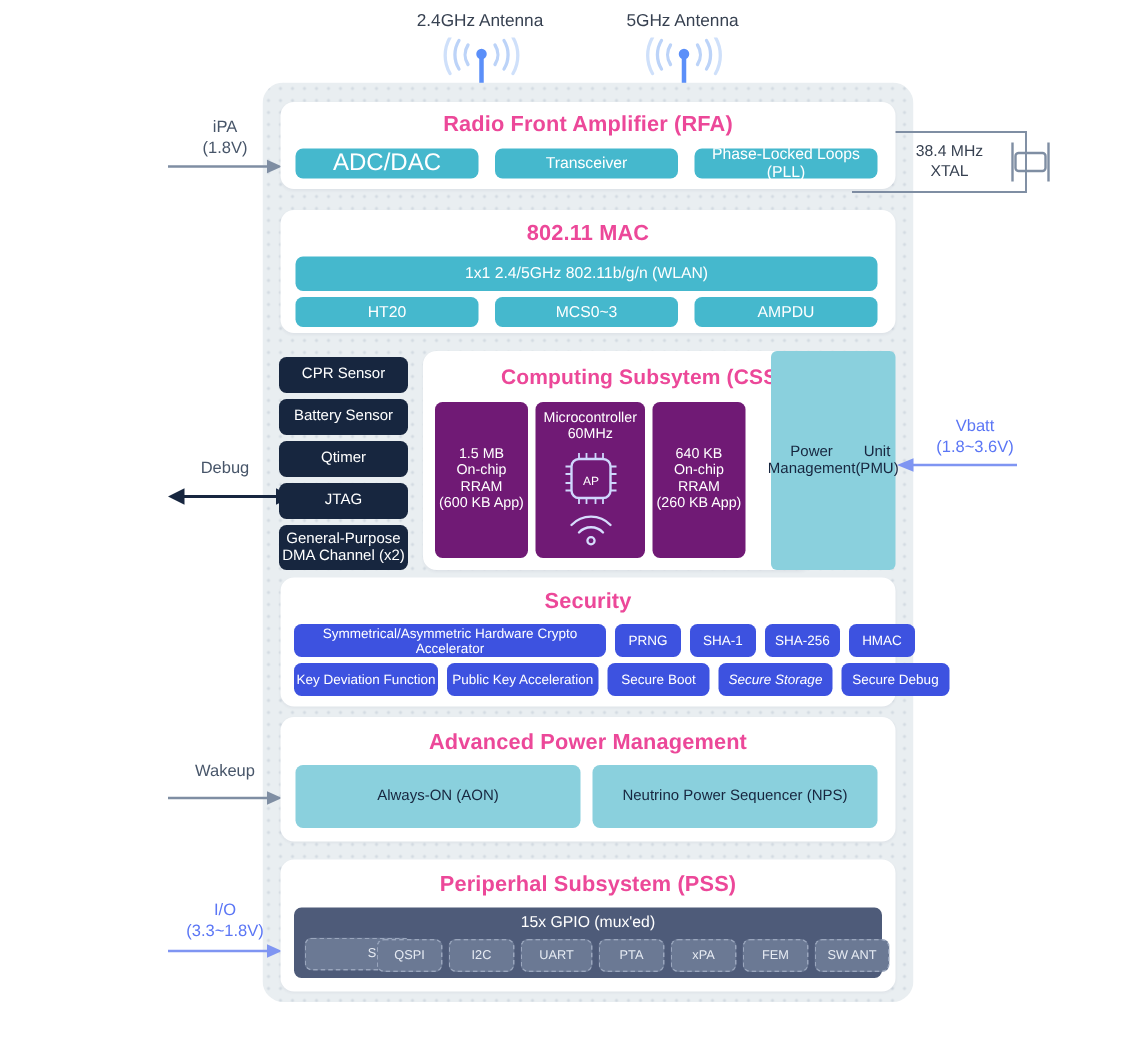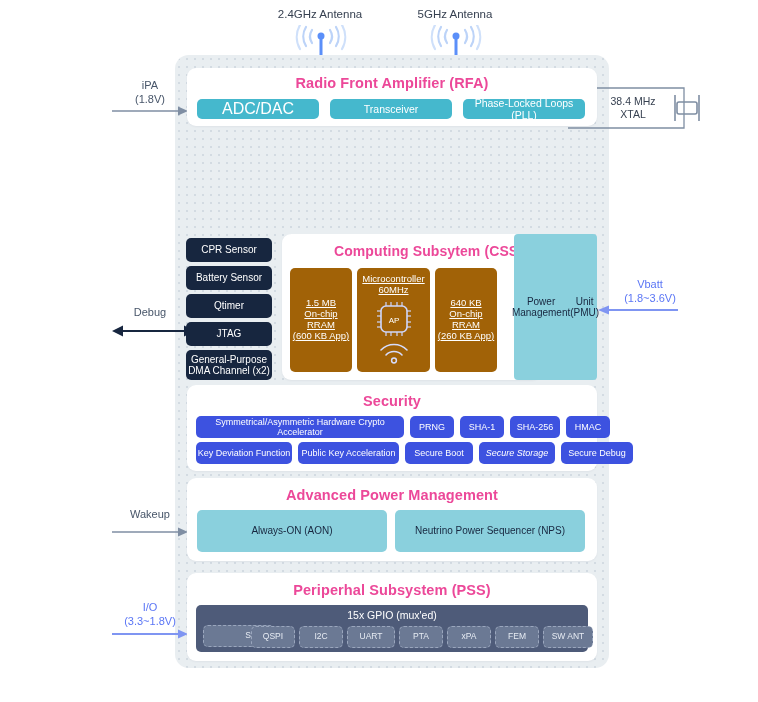--- a/index.html
+++ b/index.html
@@ -31,21 +31,21 @@
 
   
   .pill{
     position:absolute;display:flex;align-items:center;justify-content:center;
     text-align:center;border-radius:5px;color:#ffffff;line-height:1.15;
   }
   .teal{background:#45b8cd;}
   .teal-light{background:#8ad0dd;color:#17263f;}
   .navy{background:#17263f;color:#ffffff;}
   .blue{background:#3d52e0;}
-  .periwinkle{background:#a16207;color:#ffffff;text-decoration:underline;}
+  .periwinkle{background:#701a75;color:#ffffff;}
   .gpio-chip{background:#6b7994;color:#e6ebf3;border:1px dashed #9aa6bd;}
 
   
   .side-label{
     position:absolute;text-align:center;color:#475569;line-height:1.3;
     font-size:11px;
   }
   .side-label.blue-txt{color:#5b76f5;}
 
   .conn{position:absolute;}
@@ -153,20 +153,27 @@
     <rect x="9" y="9" width="20" height="12" rx="2" fill="none" stroke="#7f8ea3" stroke-width="1.6"></rect>
   </svg>
 
   <div class="card" style="left:187px;top:68px;width:410px;height:58px;">
     <div class="card-title" style="margin-top:7px;font-size:14.5px;">Radio Front Amplifier (RFA)</div>
     <div class="pill teal" style="left:10px;top:31px;width:122px;height:20px;font-size:16px;">ADC/DAC</div>
     <div class="pill teal" style="left:143px;top:31px;width:122px;height:20px;font-size:10.5px;">Transceiver</div>
     <div class="pill teal" style="left:276px;top:31px;width:122px;height:20px;font-size:10.5px;">Phase-Locked Loops (PLL)</div>
   </div>
 
+  <div class="card" style="left:187px;top:140px;width:410px;height:82px;">
+    <div class="card-title" style="margin-top:8px;font-size:14.5px;">802.11 MAC</div>
+    <div class="pill teal" style="left:10px;top:31px;width:388px;height:23px;font-size:10.5px;">1x1 2.4/5GHz 802.11b/g/n (WLAN)</div>
+    <div class="pill teal" style="left:10px;top:58px;width:122px;height:20px;font-size:10.5px;">HT20</div>
+    <div class="pill teal" style="left:143px;top:58px;width:122px;height:20px;font-size:10.5px;">MCS0~3</div>
+    <div class="pill teal" style="left:276px;top:58px;width:122px;height:20px;font-size:10.5px;">AMPDU</div>
+  </div>
 
   <div class="pill navy" style="left:186px;top:238px;width:86px;height:24px;font-size:10px;">CPR Sensor</div>
   <div class="pill navy" style="left:186px;top:266px;width:86px;height:24px;font-size:10px;">Battery Sensor</div>
   <div class="pill navy" style="left:186px;top:294px;width:86px;height:24px;font-size:10px;">Qtimer</div>
   <div class="pill navy" style="left:186px;top:322px;width:86px;height:24px;font-size:10px;">JTAG</div>
   <div class="pill navy" style="left:186px;top:350px;width:86px;height:30px;font-size:10px;white-space:pre-line;">General-Purpose
 DMA Channel (x2)</div>
 
   <div class="card" style="left:282px;top:234px;width:225px;height:146px;padding-left:34px;">
     <div class="card-title" style="margin-top:9px;font-size:14px;">Computing Subsytem (CSS)</div>

